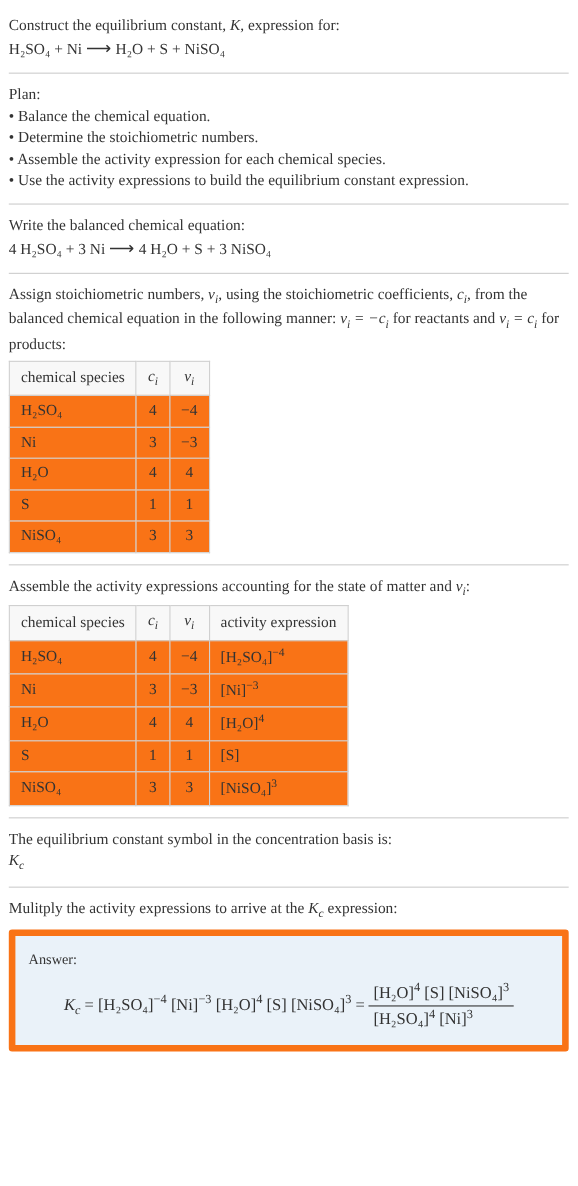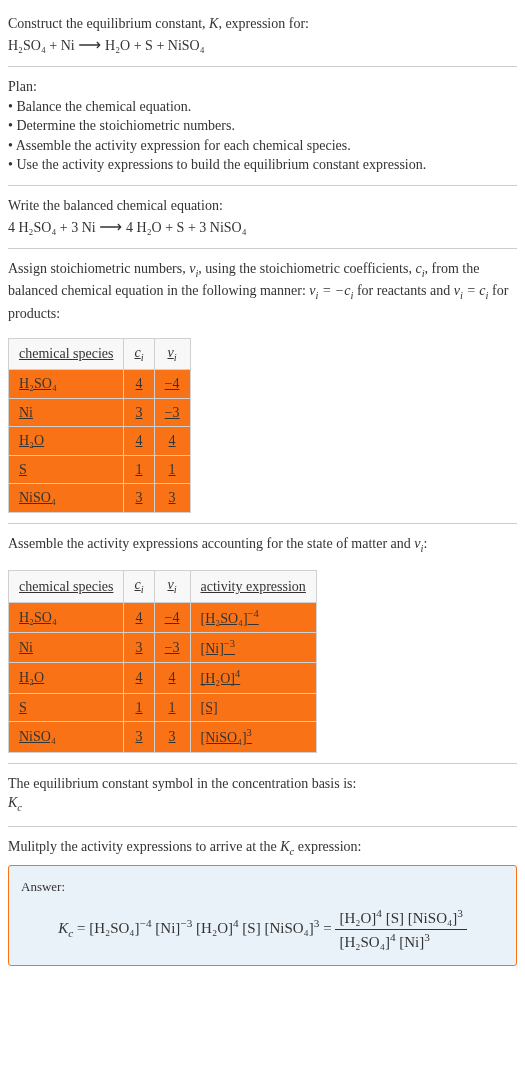--- a/index.html
+++ b/index.html
@@ -25,39 +25,38 @@
     }
     .sup {
       vertical-align: super;
       font-size: 0.75em;
     }
     .italic {
       font-style: italic;
     }
     table {
       border-collapse: collapse;
-      margin-top: 14px;
-      text-decoration: underline;
+      margin-top: 4px;
     }
     td, th {
       border: 1px solid #d0d0d0;
       padding: 4px 10px;
       font-weight: normal;
       text-align: left;
       background: #f97316;
     }
     th {
       background: #f8f8f8;
     }
     .center {
       text-align: center;
     }
     .answer-box {
       background: #eaf2f9;
-      border: 1px solid #f97316;
+      border: 6px solid #f97316;
       border-radius: 3px;
       padding: 12px;
       margin-top: 6px;
     }
     .answer-label {
       font-size: 13px;
       margin-bottom: 10px;
     }
     .formula {
       text-align: center;

